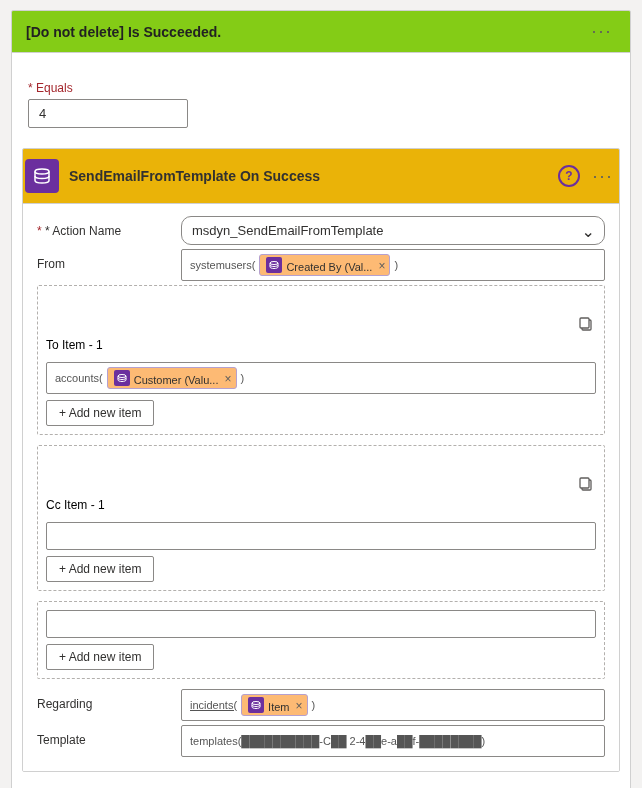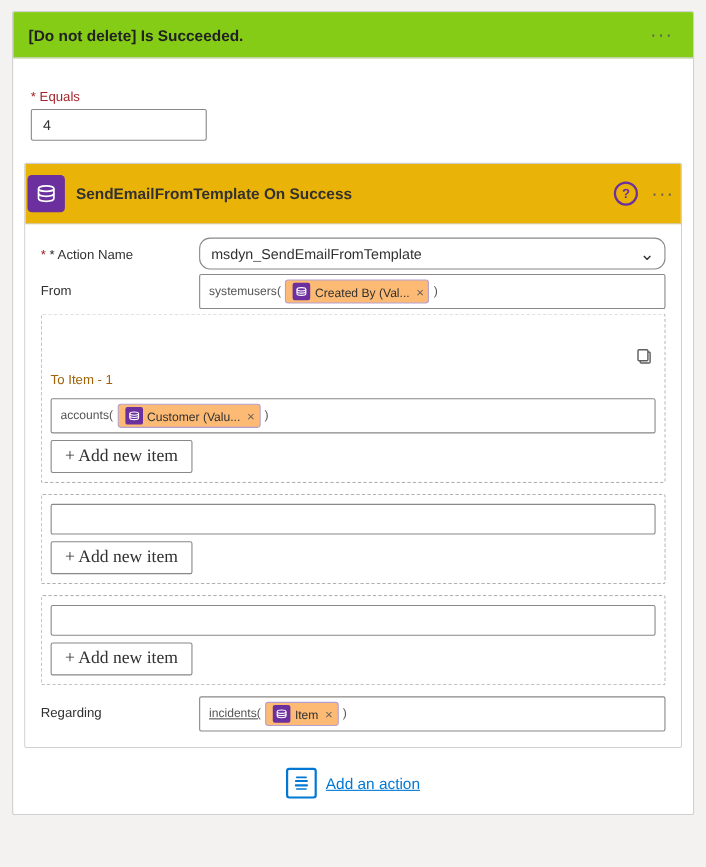--- a/index.html
+++ b/index.html
@@ -204,37 +204,36 @@
       margin-left: 2px;
     }
     .dashed-section {
       border: 1.5px dashed #b3b0ad;
       border-radius: 2px;
       padding: 8px;
       margin-bottom: 10px;
     }
     .dashed-section-label {
       font-size: 12px;
-      color: #a16207;
+      color: #000000;
       margin-bottom: 6px;
       margin-top: 44px;
     }
     .add-item-btn {
       background: none;
       border: 1px solid #8a8886;
       border-radius: 2px;
       padding: 5px 12px;
-      font-size: 16px;
+      font-size: 12px;
       color: #323130;
       cursor: pointer;
       display: flex;
       align-items: center;
       gap: 5px;
       margin-top: 6px;
-      font-family: Liberation Serif, serif;
     }
     .copy-icon-btn {
       background: none;
       border: none;
       cursor: pointer;
       color: #605e5c;
       font-size: 16px;
       padding: 2px;
       margin-left: 6px;
     }
@@ -372,20 +371,29 @@
               <span class="token-x">×</span>
             </span>
             <span style="font-size:11px;color:#555;">)</span>
           </div>
           <button class="add-item-btn">
             <span>+ Add new item</span>
           </button>
         </div>
 
         <div class="dashed-section">
+          <div class="dashed-row-header">
+            <span class="dashed-section-label">Cc Item - 1</span>
+            <button class="copy-icon-btn" title="Copy">
+              <svg width="16" height="16" viewBox="0 0 16 16" fill="none" xmlns="http://www.w3.org/2000/svg">
+                <rect x="4" y="4" width="9" height="10" rx="1" stroke="#605e5c" stroke-width="1.3"></rect>
+                <rect x="2" y="2" width="9" height="10" rx="1" fill="white" stroke="#605e5c" stroke-width="1.3"></rect>
+              </svg>
+            </button>
+          </div>
           <div class="token-input" style="min-height:28px;"></div>
           <button class="add-item-btn">
             <span>+ Add new item</span>
           </button>
         </div>
 
         <div class="dashed-section">
           <div class="token-input" style="min-height:28px;"></div>
           <button class="add-item-btn">
             <span>+ Add new item</span>
@@ -406,20 +414,28 @@
                   </svg>
                 </span>
                 <span>Item</span>
                 <span class="token-x">×</span>
               </span>
               <span style="font-size:11px;color:#555;">)</span>
             </div>
           </div>
         </div>
 
+        <div class="form-row">
+          <div class="form-row-label optional">Template</div>
+          <div class="form-row-value">
+            <div class="token-input">
+              <span class="template-text">templates(██████████-C██ 2-4██e-a██f-████████)</span>
+            </div>
+          </div>
+        </div>
 
       </div>
     </div>
   </div>
 
   <div class="add-action-bar">
     <button class="add-action-btn">
       <span class="add-action-icon">
         <svg width="16" height="16" viewBox="0 0 16 16" fill="none">
           <rect x="2" y="5" width="12" height="2" rx="1" fill="#0078d4"></rect>

